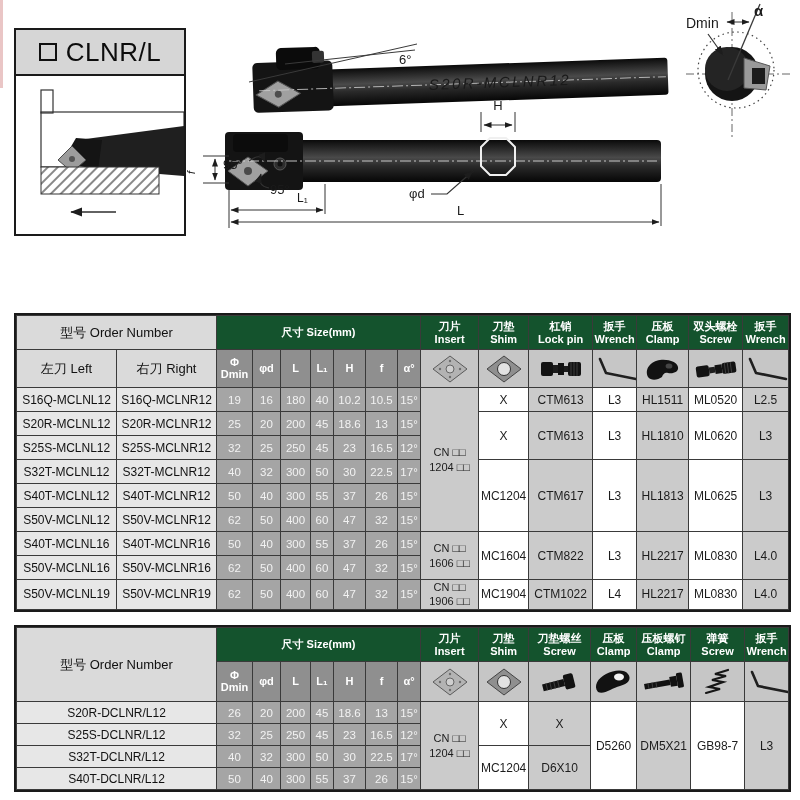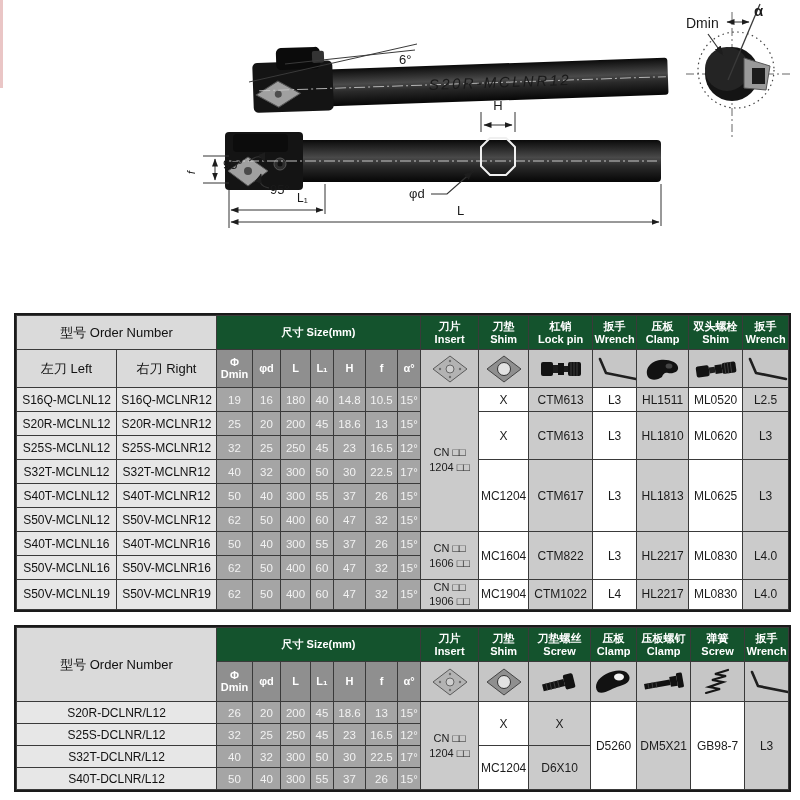--- a/index.html
+++ b/index.html
@@ -64,20 +64,36 @@
       </pattern>
       <linearGradient id="gbar" x1="0" y1="0" x2="0" y2="1">
         <stop offset="0" stop-color="#0a0a0a"></stop>
         <stop offset="0.42" stop-color="#4a4a4a"></stop>
         <stop offset="0.62" stop-color="#2a2a2a"></stop>
         <stop offset="1" stop-color="#060606"></stop>
       </linearGradient>
     </defs>
   </svg>
 
+  <div id="clnr-box">
+    <div class="clnr-head">
+      <span class="clnr-square"></span>
+      <span class="clnr-title">CLNR/L</span>
+    </div>
+    <svg class="appsvg" width="168" height="158" viewBox="0 0 168 158">
+      <rect x="25" y="14" width="12" height="23" fill="none" stroke="#333" stroke-width="1.2"></rect>
+      <rect x="25" y="36" width="143" height="55" fill="none" stroke="#333" stroke-width="1.2"></rect>
+      <polygon points="62,64 168,50 168,100 70,92" fill="#1f1f1f"></polygon>
+      <polygon points="46,86 60,62 86,64 82,94" fill="#141414"></polygon>
+      <polygon points="42,84 56,70 70,84 56,96" fill="#9c9c9c" stroke="#4a4a4a"></polygon>
+      <circle cx="56" cy="83" r="3" fill="#555"></circle>
+      <rect x="25" y="91" width="118" height="27" fill="url(#hatch)" stroke="#333"></rect>
+      <line x1="100" y1="136" x2="55" y2="136" stroke="#2e2e2e" stroke-width="1.5" marker-end="url(#ar)"></line>
+    </svg>
+  </div>
 
   <svg id="top-bar-svg" class="dsvg" width="460" height="100" viewBox="0 0 460 100">
     <g transform="rotate(-2 230 65)">
       <rect x="30" y="47" width="413" height="37" rx="3" fill="url(#gbar)"></rect>
       <rect x="28" y="38" width="80" height="50" rx="5" fill="#141414"></rect>
       <rect x="52" y="24" width="44" height="22" rx="5" fill="#0b0b0b"></rect>
       <rect x="88" y="28" width="12" height="12" rx="2" fill="#333"></rect>
       <polygon points="31,70 53,57 75,70 53,83" fill="#a0a0a0" stroke="#555"></polygon>
       <circle cx="53" cy="70" r="3.5" fill="#4d4d4d"></circle>
       <line x1="34" y1="66" x2="441" y2="66" stroke="#c9c9c9" stroke-width="1" stroke-dasharray="11 3 2 3" opacity="0.85"></line>
@@ -170,21 +186,21 @@
 Insert</th>
             <th class="hd">刀垫
 Shim</th>
             <th class="hd">杠销
 Lock pin</th>
             <th class="hd">扳手
 Wrench</th>
             <th class="hd">压板
 Clamp</th>
             <th class="hd">双头螺栓
-Shim</th>
+Screw</th>
             <th class="hd">扳手
 Wrench</th>
           </tr>
           <tr>
             <th class="hl">左刀 Left</th>
             <th class="hl">右刀 Right</th>
             <th class="hs">Φ
 Dmin</th>
             <th class="hs">φd</th>
             <th class="hs">L</th>
@@ -242,21 +258,21 @@
           </tr>
         </thead>
         <tbody>
           <tr>
             <td class="o">S16Q-MCLNL12</td>
             <td class="o">S16Q-MCLNR12</td>
             <td class="s">19</td>
             <td class="s">16</td>
             <td class="s">180</td>
             <td class="s">40</td>
-            <td class="s">14.8</td>
+            <td class="s">10.2</td>
             <td class="s">10.5</td>
             <td class="s">15°</td>
             <td rowspan="6" class="ins">CN □□
 1204 □□</td>
             <td class="w">X</td>
             <td class="g">CTM613</td>
             <td class="w">L3</td>
             <td class="g">HL1511</td>
             <td class="w">ML0520</td>
             <td class="g">L2.5</td>

